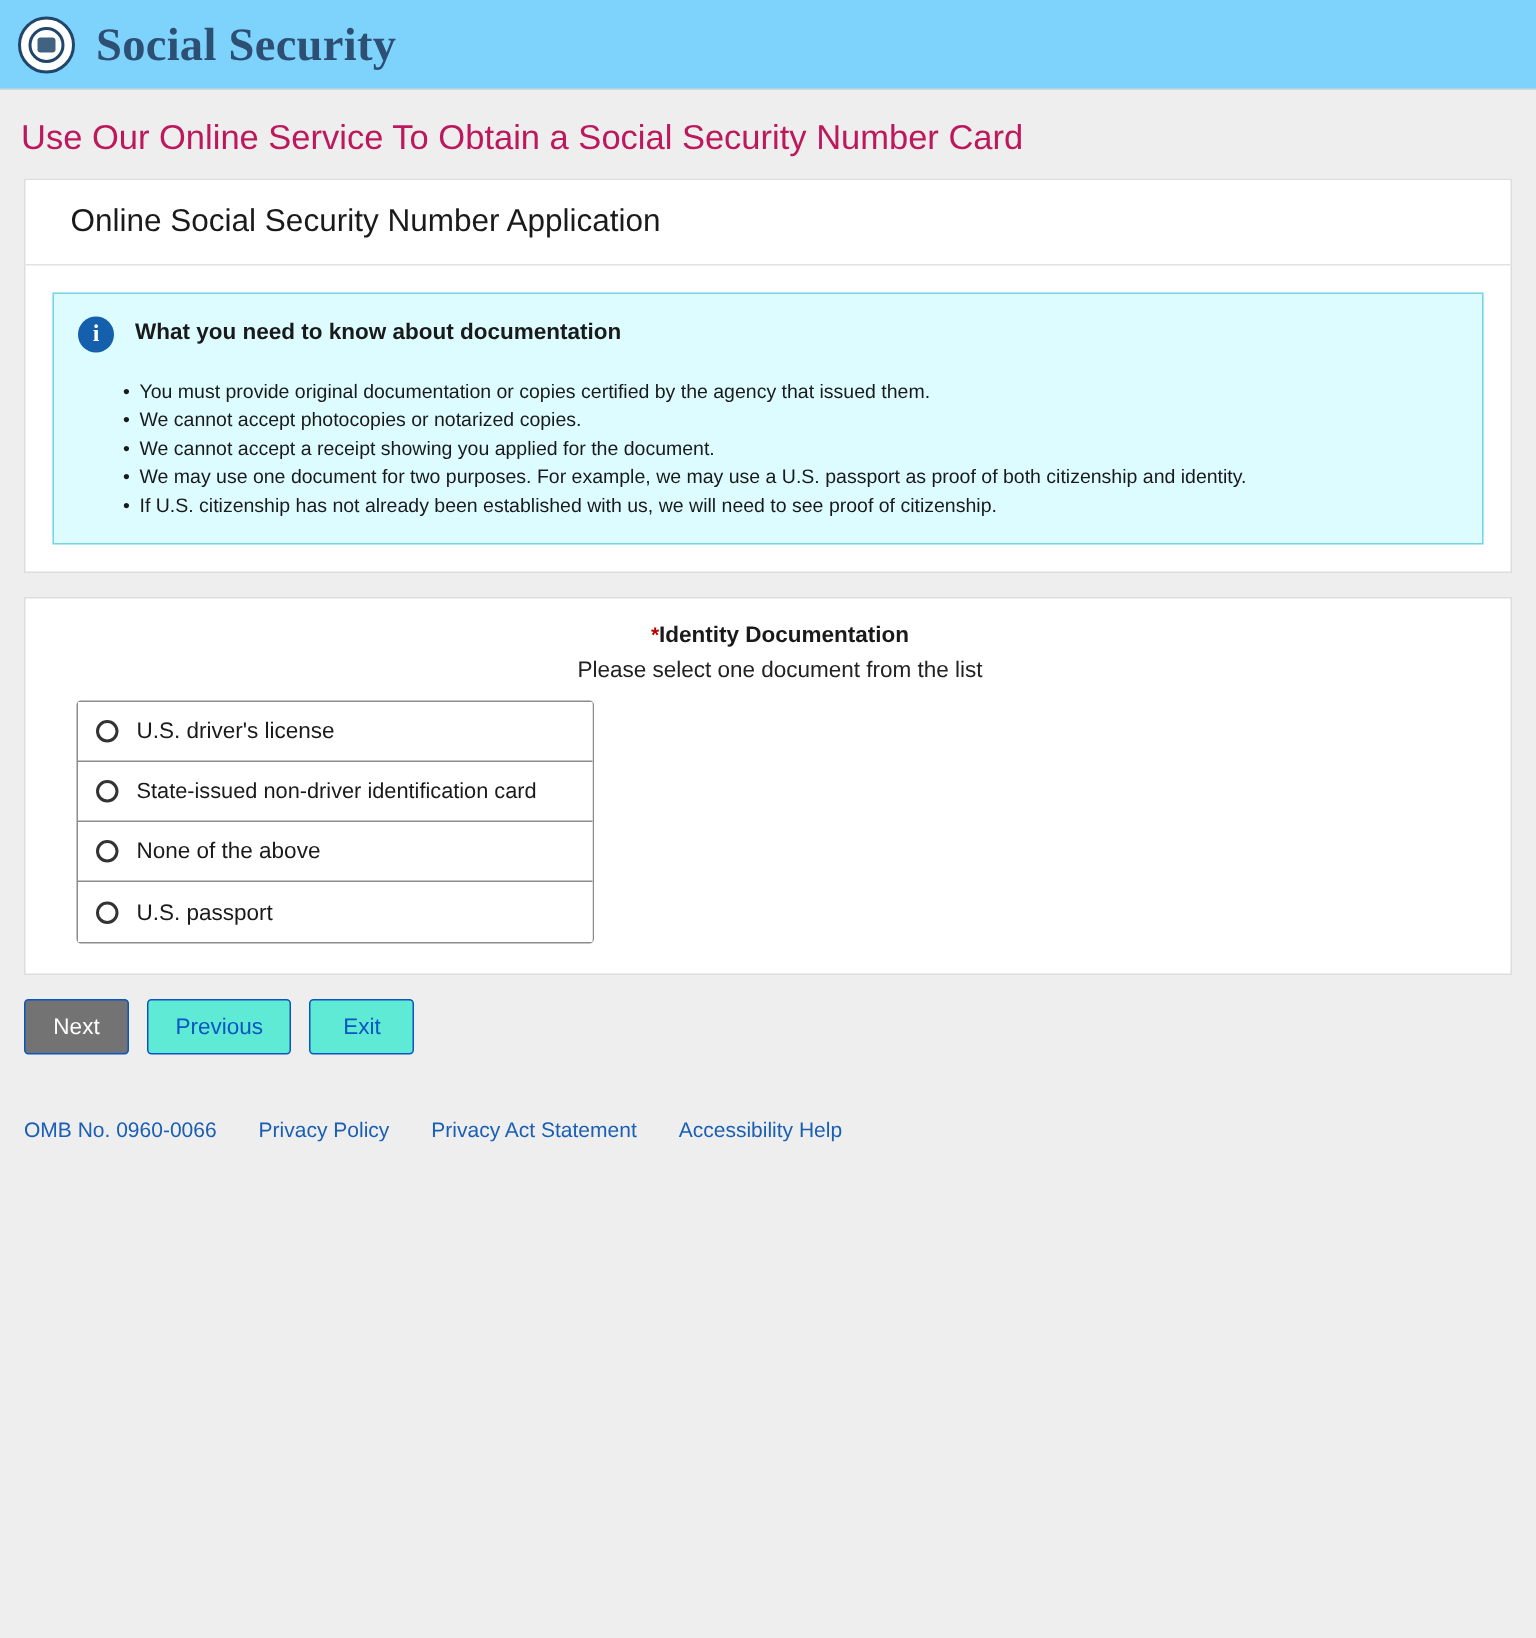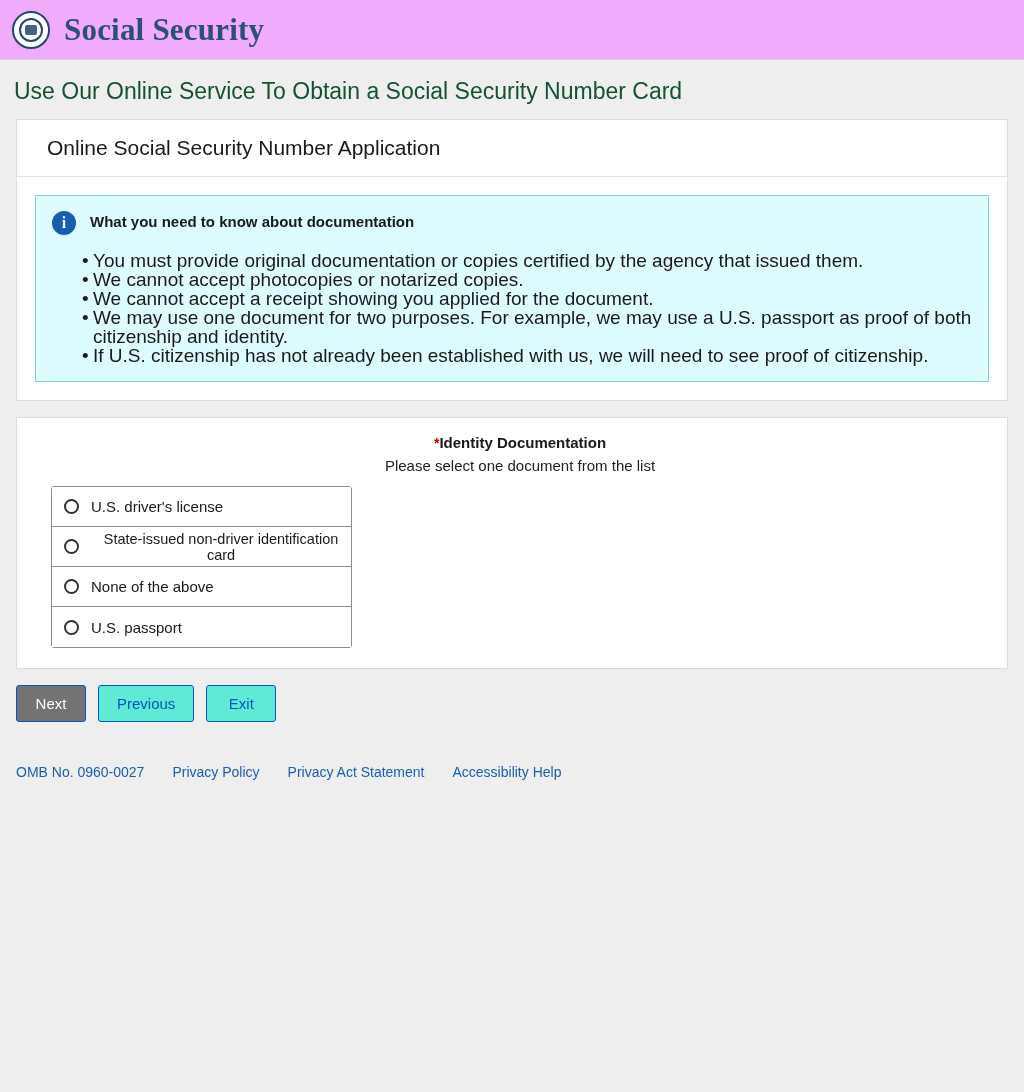--- a/index.html
+++ b/index.html
@@ -9,21 +9,21 @@
     font-family: "Liberation Sans", sans-serif;
   }
   body {
     width: 1024px;
     min-height: 1092px;
     position: relative;
   }
 
   
   .site-header {
-    background: #f0abfc;
+    background: #7dd3fc;
     height: 60px;
     display: flex;
     align-items: center;
     padding-left: 12px;
     border-bottom: 1px solid #d6d6d6;
     box-sizing: border-box;
   }
   .seal {
     width: 38px;
     height: 38px;
@@ -57,21 +57,21 @@
     font-size: 31px;
     color: #2e4f74;
     margin-left: 14px;
     font-weight: bold;
     letter-spacing: .2px;
   }
 
   
   .page-title {
     font-size: 23px;
-    color: #14532d;
+    color: #be185d;
     padding: 18px 0 14px 14px;
     font-weight: normal;
   }
 
   
   .card {
     background: #ffffff;
     margin: 0 16px 16px 16px;
     border: 1px solid #dddddd;
     box-sizing: border-box;
@@ -122,21 +122,21 @@
     color: #1a1a1a;
     margin-left: 14px;
     padding-top: 3px;
   }
   .info-list {
     margin: 16px 0 0 30px;
     padding: 0;
     list-style: none;
   }
   .info-list li {
-    font-size: 19px;
+    font-size: 13px;
     color: #1a1a1a;
     line-height: 19px;
     padding-left: 11px;
     position: relative;
   }
   .info-list li::before {
     content: "•";
     position: absolute;
     left: 0;
     top: 0;
@@ -174,21 +174,21 @@
     margin-bottom: 6px;
   }
   .field-hint {
     font-size: 15px;
     color: #222222;
     margin-bottom: 12px;
   }
 
   
   .radio-list {
-    width: 301px;
+    width: 345px;
     border: 1px solid #8c8c8c;
     border-radius: 3px;
     box-sizing: border-box;
   }
   .radio-item {
     display: flex;
     align-items: center;
     height: 40px;
     padding-left: 12px;
     border-bottom: 1px solid #8c8c8c;
@@ -317,17 +317,17 @@
   </div>
 </div>
 
 <div class="button-row">
   <button class="btn btn-primary">Next</button>
   <button class="btn btn-secondary">Previous</button>
   <button class="btn btn-secondary">Exit</button>
 </div>
 
 <div class="footer-links">
-  <a href="#">OMB No. 0960-0027</a>
+  <a href="#">OMB No. 0960-0066</a>
   <a href="#">Privacy Policy</a>
   <a href="#">Privacy Act Statement</a>
   <a href="#">Accessibility Help</a>
 </div>
 
 </body></html>

